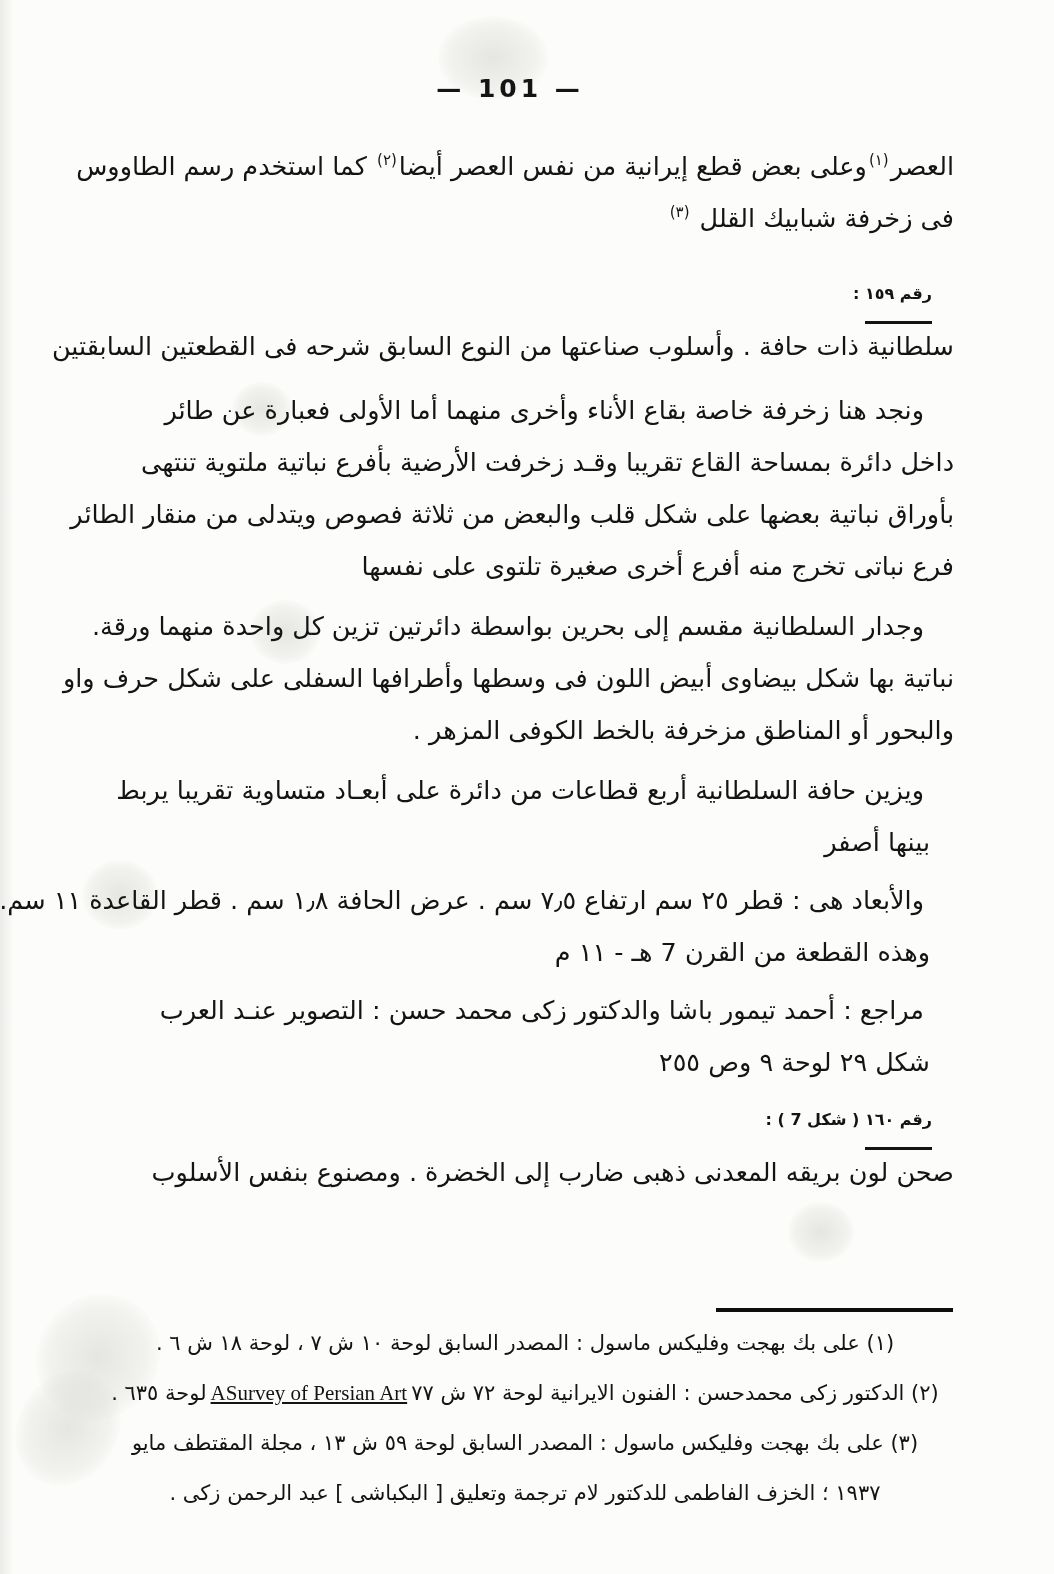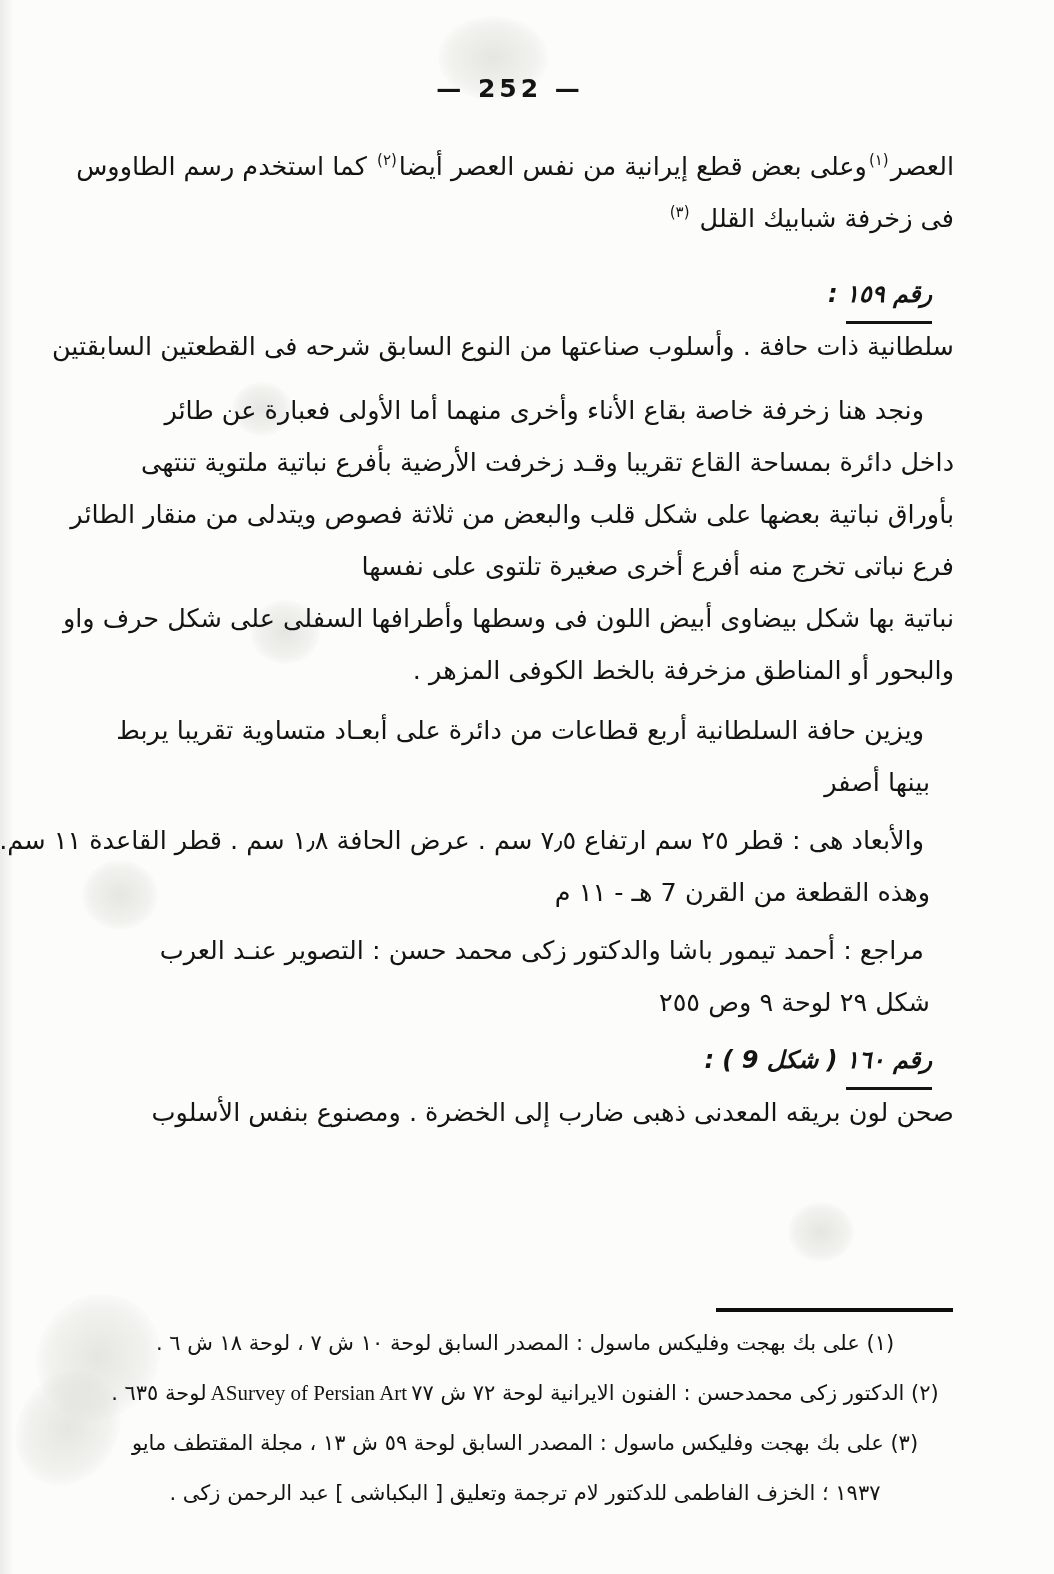--- a/index.html
+++ b/index.html
@@ -37,76 +37,77 @@
     position:absolute;top:140px;right:100px;left:104px;
     direction:rtl;text-align:right;
   }
   .line{
     font-size:25.5px;line-height:52px;height:52px;
     white-space:nowrap;
   }
   .fnref{font-size:15px;position:relative;top:-10px;margin:0 2px;}
   .ind{padding-right:30px;}
   .ind-sm{padding-right:24px;}
-  .heading{margin-top:24px;font-weight:bold;font-size:24px;padding-right:22px;font-style:italic;}
+  .heading{margin-top:24px;font-weight:bold;font-size:16px;padding-right:22px;}
   .heading .u{display:inline-block;border-bottom:3px solid #141414;padding-bottom:5px;line-height:44px;}
   .mt-lg{margin-top:12px;}
   .mt-md{margin-top:8px;}
   .mt-sm{margin-top:6px;}
 
   .rule{
     position:absolute;top:1308px;right:101px;width:237px;height:4px;
     background:#0e0e0e;
   }
   .footnotes{
     position:absolute;top:1318px;right:108px;left:104px;
     direction:rtl;text-align:center;
   }
   .fline{
     font-size:21px;line-height:50px;height:50px;white-space:nowrap;
   }
-  .latin{font-family:"Liberation Serif", serif;font-size:21px;direction:ltr;unicode-bidi:embed;display:inline-block;margin:0 4px;vertical-align:baseline;}
+  .latin{font-family:"Liberation Serif", serif;font-size:21px;direction:ltr;unicode-bidi:embed;display:inline-block;margin:0 4px;vertical-align:baseline;text-decoration:underline;}
 </style>
 </head>
 <body>
 
 <div class="page">
 
   <div class="smudge s1"></div>
   <div class="smudge s2"></div>
   <div class="smudge s3"></div>
   <div class="smudge s4"></div>
   <div class="smudge s5"></div>
   <div class="smudge s6"></div>
   <div class="smudge s7"></div>
 
-  <div class="pageno">— 252 —</div>
+  <div class="pageno">— 101 —</div>
 
   <div class="content">
 
     <div class="line"><span>العصر</span><span class="fnref">(١)</span><span>وعلى بعض قطع إيرانية من نفس العصر أيضا</span><span class="fnref">(٢)</span><span> كما استخدم رسم الطاووس</span></div>
     <div class="line"><span>فى زخرفة شبابيك القلل </span><span class="fnref">(٣)</span></div>
 
     <div class="line heading"><span class="u">رقم ١٥٩</span><span> :</span></div>
 
     <div class="line">سلطانية ذات حافة . وأسلوب صناعتها من النوع السابق شرحه فى القطعتين السابقتين</div>
     <div class="line ind mt-lg">ونجد هنا زخرفة خاصة بقاع الأناء وأخرى منهما أما الأولى فعبارة عن طائر</div>
     <div class="line">داخل دائرة بمساحة القاع تقريبا وقـد زخرفت الأرضية بأفرع نباتية ملتوية تنتهى</div>
     <div class="line">بأوراق نباتية بعضها على شكل قلب والبعض من ثلاثة فصوص ويتدلى من منقار الطائر</div>
     <div class="line">فرع نباتى تخرج منه أفرع أخرى صغيرة تلتوى على نفسها</div>
+    <div class="line ind mt-md">وجدار السلطانية مقسم إلى بحرين بواسطة دائرتين تزين كل واحدة منهما ورقة.</div>
     <div class="line">نباتية بها شكل بيضاوى أبيض اللون فى وسطها وأطرافها السفلى على شكل حرف واو</div>
     <div class="line">والبحور أو المناطق مزخرفة بالخط الكوفى المزهر .</div>
     <div class="line ind mt-md">ويزين حافة السلطانية أربع قطاعات من دائرة على أبعـاد متساوية تقريبا يربط</div>
     <div class="line ind-sm">بينها أصفر</div>
     <div class="line ind mt-sm">والأبعاد هى : قطر ٢٥ سم ارتفاع ٧٫٥ سم . عرض الحافة ١٫٨ سم . قطر القاعدة ١١ سم.</div>
     <div class="line ind-sm">وهذه القطعة من القرن 7 هـ - ١١ م</div>
     <div class="line ind mt-sm">مراجع : أحمد تيمور باشا والدكتور زكى محمد حسن : التصوير عنـد العرب</div>
     <div class="line ind-sm">شكل ٢٩ لوحة ٩ وص ٢٥٥</div>
 
-    <div class="line heading mt-sm" style="margin-top:6px"><span class="u">رقم ١٦٠</span><span> ( شكل 9 ) :</span></div>
+    <div class="line heading mt-sm" style="margin-top:6px"><span class="u">رقم ١٦٠</span><span> ( شكل 7 ) :</span></div>
     <div class="line">صحن لون بريقه المعدنى ذهبى ضارب إلى الخضرة . ومصنوع بنفس الأسلوب</div>
 
   </div>
 
   <div class="rule"></div>
 
   <div class="footnotes">
     <div class="fline">(١) على بك بهجت وفليكس ماسول : المصدر السابق لوحة ١٠ ش ٧ ، لوحة ١٨ ش ٦ .</div>
     <div class="fline"><span>(٢) الدكتور زكى محمدحسن : الفنون الايرانية لوحة ٧٢ ش ٧٧</span><span class="latin" dir="ltr">ASurvey of Persian Art</span><span>لوحة ٦٣٥ .</span></div>
     <div class="fline">(٣) على بك بهجت وفليكس ماسول : المصدر السابق لوحة ٥٩ ش ١٣ ، مجلة المقتطف مايو</div>

